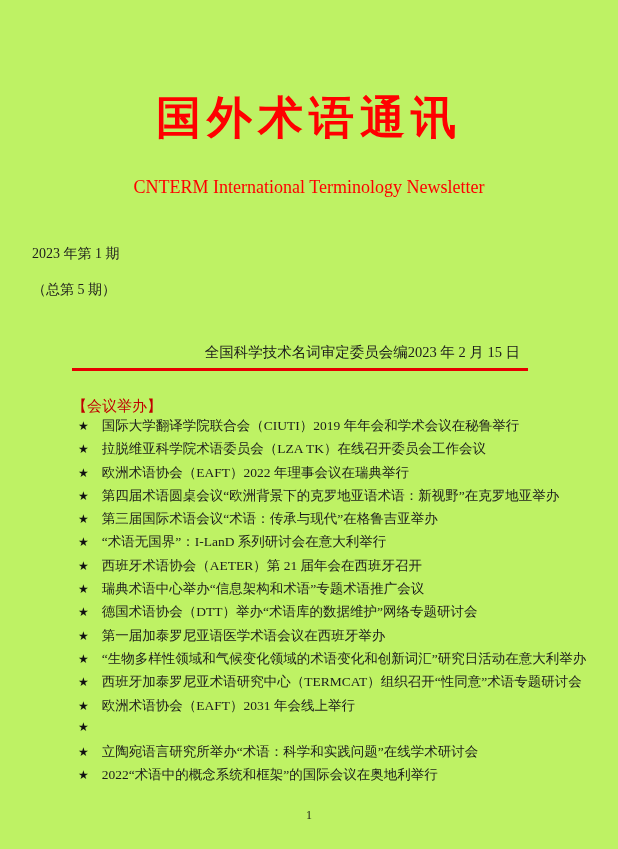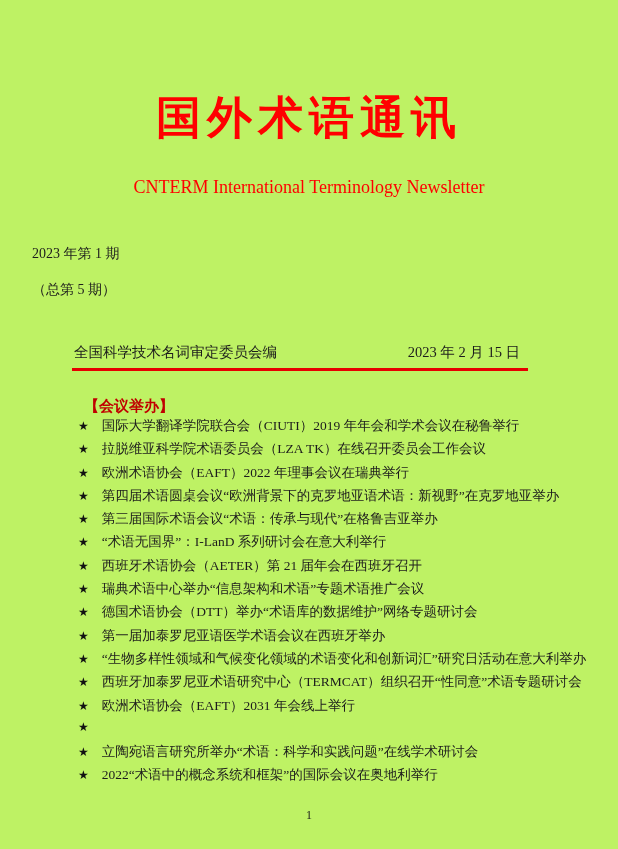--- a/index.html
+++ b/index.html
@@ -32,33 +32,32 @@
     position:absolute;left:0;width:100%;
     text-align:left;
     font-size:14px;line-height:18px;
     color:var(--body-text,#1c1c1c);
     margin-left:32px;
   }
   .issue-line.no1{top:245px;}
   .issue-line.no2{top:281px;}
   .editor-row{
     position:absolute;top:343px;left:74px;width:446px;
-    display:flex;justify-content:space-between;align-items:baseline;
+    display:flex;justify-content:flex-end;align-items:baseline;
     font-size:14.5px;line-height:19px;
   }
   .red-divider{
     position:absolute;top:368px;left:72px;width:456px;height:3px;
     background:var(--rule-red,#e60000);
   }
   .section-header{
     position:absolute;top:396px;left:72px;
-    font-weight:700;
+    font-weight:400;
     font-size:15px;line-height:20px;
     color:var(--section-red,#c00000);
-    margin-left:12px;
   }
   .meeting-list{
     position:absolute;top:417px;left:78px;width:470px;
     margin:0;padding:0;list-style:none;
   }
   .meeting-item{
     display:flex;align-items:baseline;
     height:23.3px;
     white-space:nowrap;
   }

